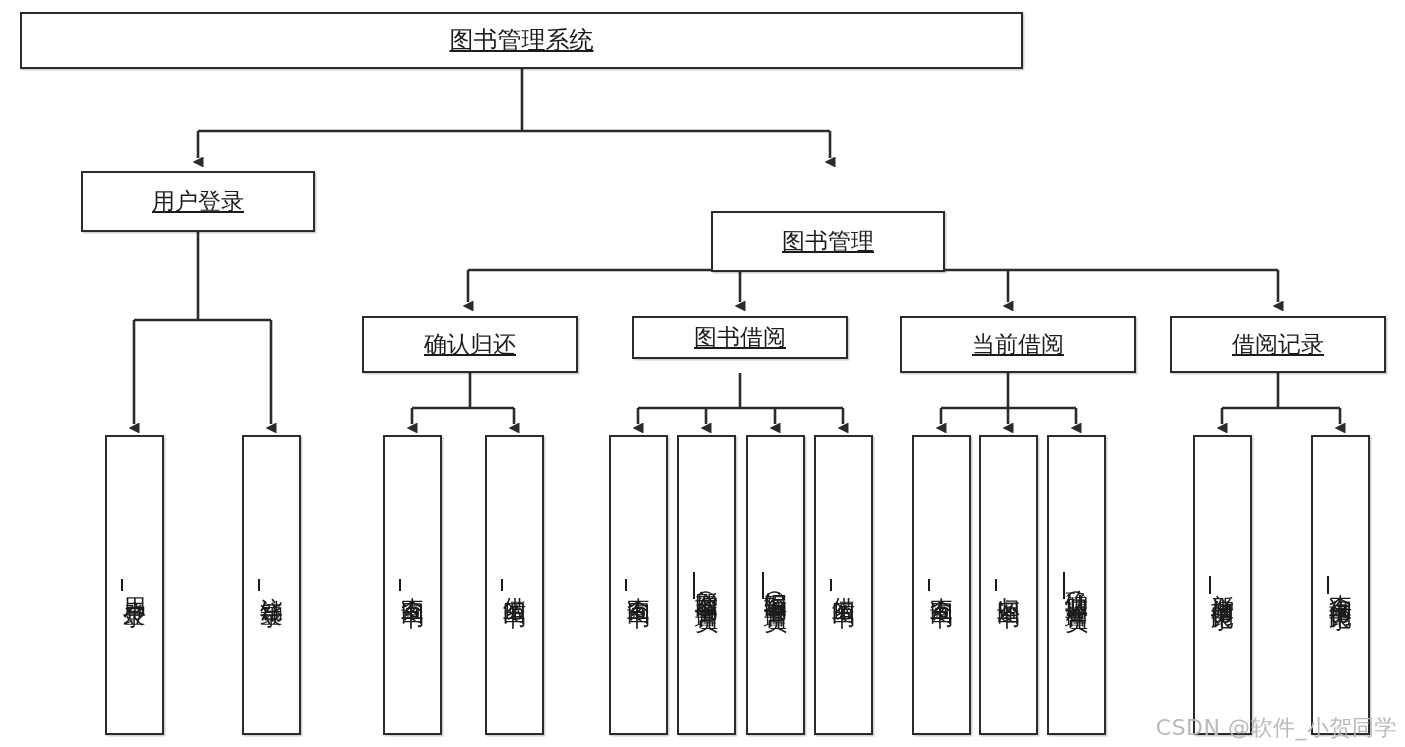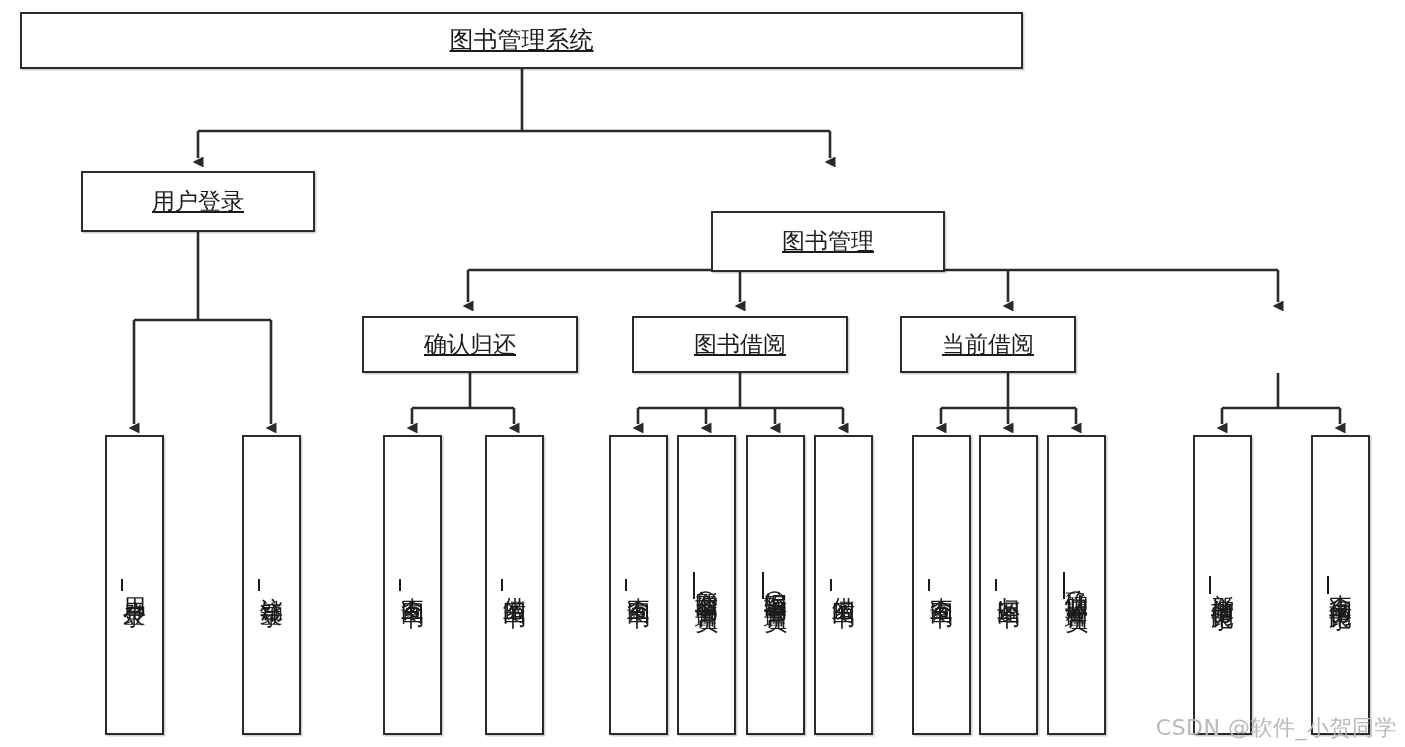--- a/index.html
+++ b/index.html
@@ -135,25 +135,28 @@
   <div class="node h" style="left:81px; top:171px; width:234px; height:61px;">
     <span class="label">用户登录</span>
   </div>
   <div class="node h" style="left:711px; top:171px; width:234px; height:61px;margin-top:40px;">
     <span class="label">图书管理</span>
   </div>
 
   <div class="node h" style="left:362px; top:316px; width:216px; height:57px;">
     <span class="label">确认归还</span>
   </div>
-  <div class="node h" style="left:632px; top:316px; width:216px; height:57px;">
+  <div class="node h" style="left:632px; top:316px; width:216px; height:43px;">
     <span class="label">图书借阅</span>
   </div>
-  <div class="node h" style="left:900px; top:316px; width:176px; height:57px;">
+  <div class="node h" style="left:900px; top:316px; width:236px; height:57px;">
     <span class="label">当前借阅</span>
+  </div>
+  <div class="node h" style="left:1170px; top:316px; width:216px; height:57px;">
+    <span class="label">借阅记录</span>
   </div>
 
   <div class="node v" style="left:105px; top:435px; width:59px; height:300px;">
     <span class="label">用户登录</span>
   </div>
   <div class="node v" style="left:242px; top:435px; width:59px; height:300px;">
     <span class="label">注销登录</span>
   </div>
 
   <div class="node v" style="left:383px; top:435px; width:59px; height:300px;">

